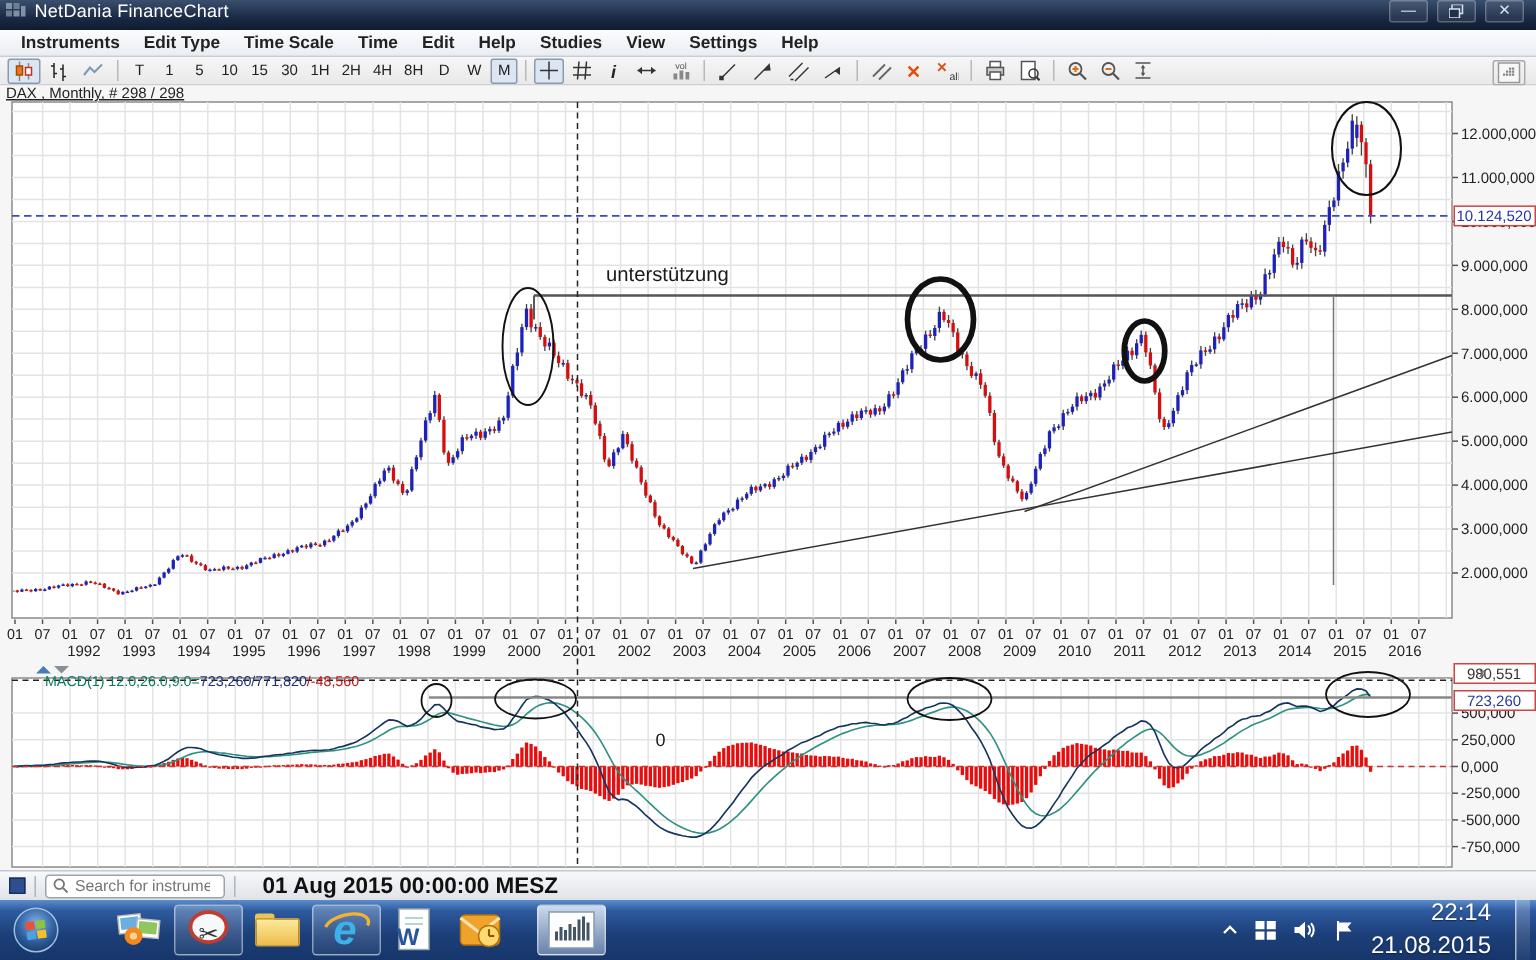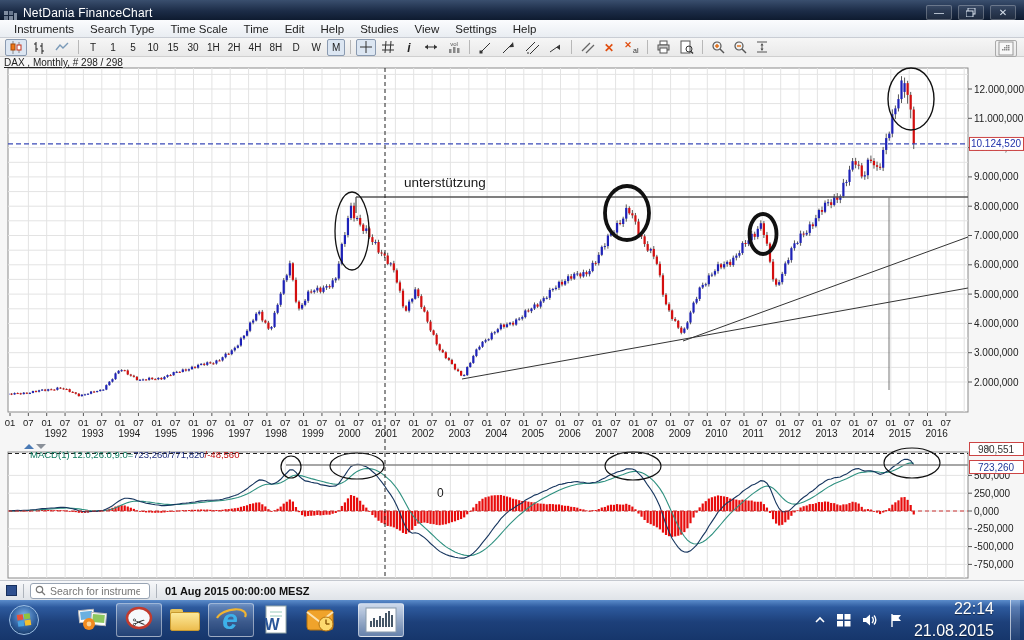--- a/index.html
+++ b/index.html
@@ -2,32 +2,32 @@
 <html><head>
 <meta charset="utf-8">
 <style>
   html,body{margin:0;padding:0;background:#222;}
   *{box-sizing:border-box;font-family:"Liberation Sans",sans-serif;}
   #screen{position:relative;width:1024px;height:640px;overflow:hidden;background:#f4f4f4;}
 
   
   .titlebar{position:absolute;left:0;top:0;width:1024px;height:20px;
     background:linear-gradient(180deg,#3a4f6e 0%,#1c2c47 55%,#0e1b30 100%);
-    color:#fff;display:flex;align-items:flex-end;padding:0 4px;}
+    color:#fff;display:flex;align-items:flex-start;padding:0 4px;}
   .titlebar .app-icon{width:14px;height:12px;margin-right:5px;opacity:.8;}
   .titlebar .title{font-size:12px;letter-spacing:.2px;}
   .winbtns{margin-left:auto;display:flex;gap:6px;padding-right:4px;}
   .winbtn{width:26px;height:15px;display:flex;align-items:center;justify-content:center;
     color:#d9e2ee;font-size:10px;line-height:1;border:1px solid rgba(255,255,255,.25);
     background:rgba(255,255,255,.07);border-radius:2px;}
 
   
   .menubar{position:absolute;left:0;top:20px;width:1024px;height:18px;
     background:linear-gradient(180deg,#fbfcfe,#e9edf2);border-bottom:1px solid #c9cdd4;
-    display:flex;align-items:center;padding-left:6px;}
+    display:flex;align-items:center;padding-left:6px;font-weight:bold;}
   .menuitem{font-size:11.5px;color:#222;padding:0 8px;height:100%;display:flex;align-items:center;}
 
   
   .toolbar{position:absolute;left:0;top:38px;width:1024px;height:19px;
     background:linear-gradient(180deg,#f6f6f6,#e9e9e9);border-bottom:1px solid #cfcfcf;
     display:flex;align-items:center;padding-left:4px;}
   .tbtn{height:17px;min-width:18px;display:flex;align-items:center;justify-content:center;
     border:1px solid transparent;border-radius:2px;margin:0 1px;font-size:10px;color:#222;padding:0 2px;}
   .tbtn.sel{border:1px solid #8a9ab0;background:#dce6f2;}
   .tsep{width:1px;height:14px;background:#b8b8b8;margin:0 4px;}
@@ -42,21 +42,21 @@
 
   
   .statusbar{position:absolute;left:0;top:580px;width:1024px;height:20px;
     background:linear-gradient(180deg,#f7f8fa,#dfe3e8);border-top:1px solid #c4c8cf;
     display:flex;align-items:center;padding-left:6px;}
   .sq-icon{width:11px;height:11px;background:#2e4f8f;border:1px solid #17305e;}
   .ssep{width:1px;height:14px;background:#aeb4bc;margin:0 6px;}
   .searchbox{width:120px;height:16px;background:#fff;border:1px solid #98a4b4;border-radius:3px;
     display:flex;align-items:center;padding:0 4px;gap:4px;}
   .searchbox input{border:none;outline:none;width:90px;font-size:10.5px;color:#444;background:transparent;padding:0;}
-  .timestamp{font-size:11px;font-weight:bold;color:#111;margin-left:2px;}
+  .timestamp{font-size:15px;font-weight:bold;color:#111;margin-left:12px;}
 
   
   .taskbar{position:absolute;left:0;top:600px;width:1024px;height:40px;
     background:linear-gradient(180deg,#5b8ccb 0%,#2d5a9e 18%,#1d407a 55%,#16366b 100%);
     display:flex;align-items:center;}
   .tb-item{height:34px;display:flex;align-items:center;justify-content:center;margin:0 4px;}
   .tb-framed{width:46px;border:1px solid rgba(255,255,255,.45);border-radius:3px;
     background:linear-gradient(180deg,rgba(255,255,255,.25),rgba(255,255,255,.05));}
   .tb-active{background:linear-gradient(180deg,rgba(255,255,255,.75),rgba(200,220,245,.45));}
   .tray{margin-left:auto;display:flex;align-items:center;gap:10px;padding-right:4px;}
@@ -91,21 +91,21 @@
             <rect x="2" y="0" width="7" height="6" fill="none" stroke="#d9e2ee"></rect>
             <rect x="0" y="3" width="7" height="6" fill="#203049" stroke="#d9e2ee"></rect>
           </svg>
       </span>
       <span class="winbtn">✕</span>
     </span>
   </div>
 
   <div class="menubar" id="menubar">
       <div class="menuitem">Instruments</div>
-      <div class="menuitem">Search Type</div>
+      <div class="menuitem">Edit Type</div>
       <div class="menuitem">Time Scale</div>
       <div class="menuitem">Time</div>
       <div class="menuitem">Edit</div>
       <div class="menuitem">Help</div>
       <div class="menuitem">Studies</div>
       <div class="menuitem">View</div>
       <div class="menuitem">Settings</div>
       <div class="menuitem">Help</div>
     </div>
 

